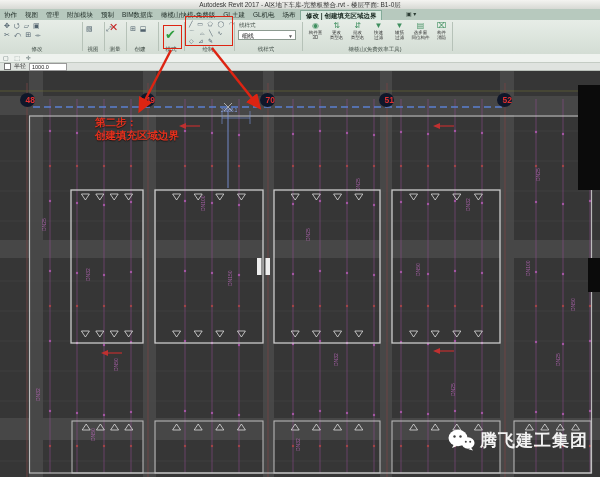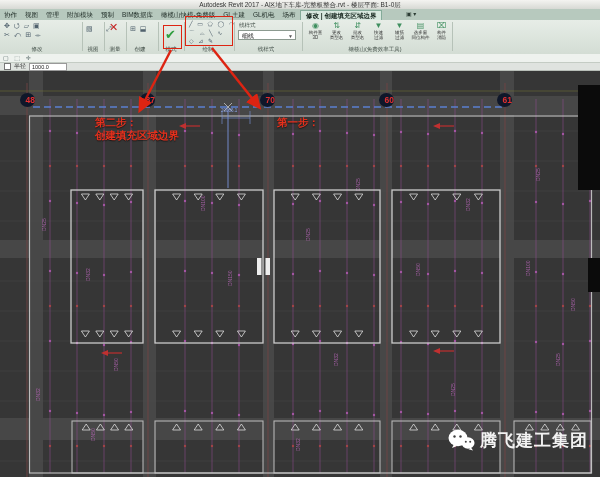--- a/index.html
+++ b/index.html
@@ -476,32 +476,31 @@
       <line x1="440" y1="55" x2="454" y2="55" stroke="#c03030" stroke-width="1.2"></line>
       <path d="M440,52 l0,6 l-7,-3 z" fill="#c03030"></path>
       <line x1="108" y1="282" x2="122" y2="282" stroke="#c03030" stroke-width="1.2"></line>
       <path d="M108,279 l0,6 l-7,-3 z" fill="#c03030"></path>
       <line x1="440" y1="280" x2="454" y2="280" stroke="#c03030" stroke-width="1.2"></line>
       <path d="M440,277 l0,6 l-7,-3 z" fill="#c03030"></path>
     </svg>
   <div class="bubbles">
 
   <div class="bubble">48</div>
-      <div class="bubble">87</div>
+      <div class="bubble">49</div>
       <div class="bubble">70</div>
-      <div class="bubble">60</div>
-      <div class="bubble">61</div>
+      <div class="bubble">51</div>
+      <div class="bubble">52</div>
     </div>
   <span class="dimtext">20086.1</span>
   <div class="anno" style="left:95px;top:45px;">
     <div>第二步：</div>
     <div>创建填充区域边界</div>
   </div>
   <div class="anno" style="left:277px;top:45px;">
-    <div>第一步：</div>
   </div>
   <div class="watermark">
     <svg width="27" height="23" viewBox="0 0 27 23">
       <ellipse cx="10" cy="9" rx="9.5" ry="8.2" fill="#fff"></ellipse>
       <path d="M6,15 l-2,4 l5,-2 z" fill="#fff"></path>
       <circle cx="6.5" cy="7.5" r="1.2" fill="#3e3e3e"></circle>
         <circle cx="12.5" cy="7.5" r="1.2" fill="#3e3e3e"></circle>
       <ellipse cx="20" cy="14" rx="6.5" ry="5.8" fill="#fff"></ellipse>
       <path d="M23,18.5 l2,3 l-4.5,-1.2 z" fill="#fff"></path>
       <circle cx="17.8" cy="12.8" r="1" fill="#3e3e3e"></circle>

